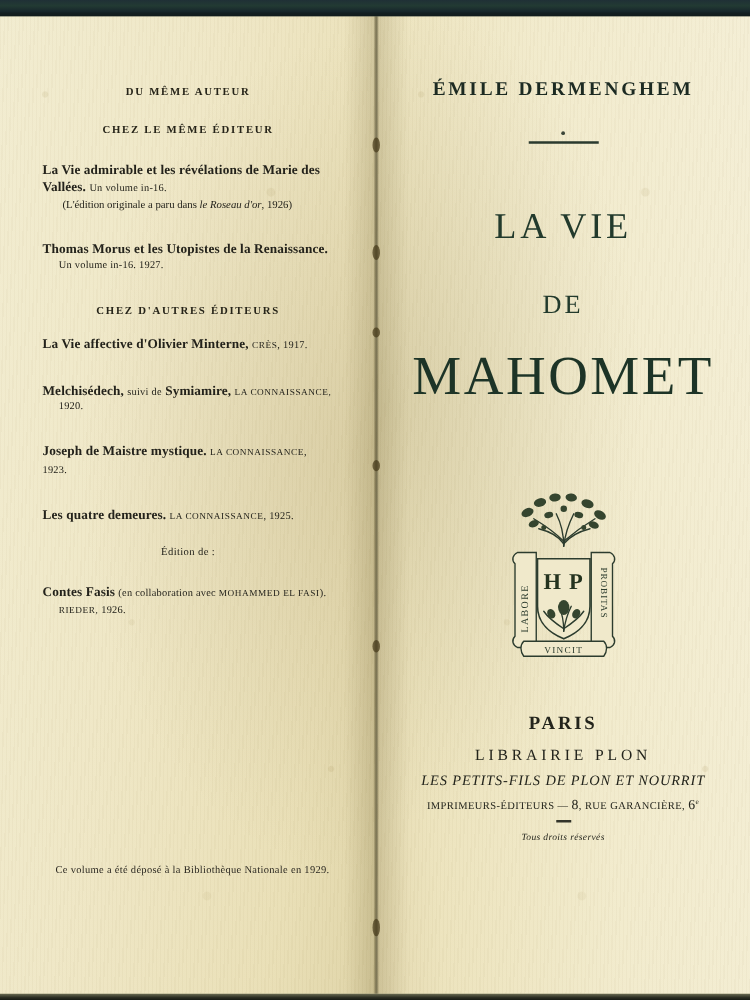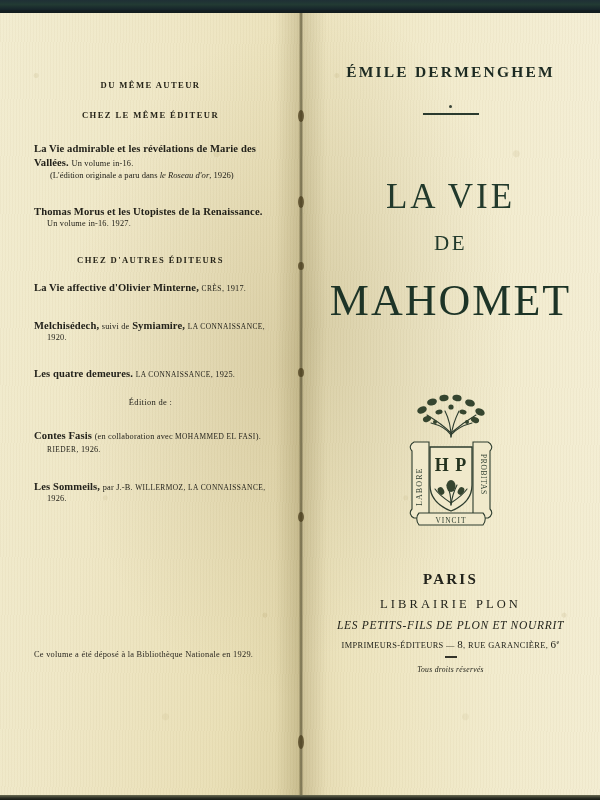--- a/index.html
+++ b/index.html
@@ -68,55 +68,55 @@
     background:rgba(70,58,26,.72);
   }
 
   
   .lp{position:absolute;left:0;top:13px;width:301px;height:782px;}
   .lp-inner{position:absolute;left:34px;top:55px;width:233px;color:#23221b;}
   .sec-head{
     text-align:center;font-weight:bold;font-size:8.6px;letter-spacing:1.4px;
     font-family:"Liberation Serif",serif;color:#262419;
   }
-  .head-1{margin-top:12px;}
+  .head-1{margin-top:0;}
   .head-2{margin-top:20px;}
   .head-3{margin-top:26px;margin-bottom:0;}
   .entry{margin-top:24px;font-size:10.6px;line-height:1.28;}
   .entry .t{font-weight:bold;letter-spacing:.1px;}
   .entry .n{font-size:8.3px;letter-spacing:.2px;}
   .entry .sc{font-size:7.4px;text-transform:uppercase;letter-spacing:.45px;}
   .entry .it{font-style:italic;}
   .indent{display:block;margin-left:13px;}
   .paren{display:block;margin-left:16px;font-size:8.6px;margin-top:1px;}
   .edition-de{
     text-align:center;font-size:8.5px;margin-top:16px;margin-bottom:-2px;letter-spacing:.3px;
   }
   .deposit{
-    position:absolute;left:34px;top:637px;width:240px;
+    position:absolute;left:34px;top:678px;width:240px;text-align:center;
     font-size:8.4px;color:#2a2720;letter-spacing:.25px;
   }
 
   
   .rp{position:absolute;left:301px;top:13px;width:299px;height:782px;}
   .author{
     position:absolute;left:0;top:50px;width:299px;text-align:center;
     font-weight:bold;font-size:15.5px;letter-spacing:2.2px;color:#1c2a22;
   }
   .dot-rule{position:absolute;left:0;top:92px;width:299px;text-align:center;}
   .dot-rule .dot{
     display:block;width:3px;height:3px;border-radius:50%;background:#3a4438;
     margin:0 auto 5px auto;
   }
   .dot-rule .rule{
     display:block;width:56px;height:2px;background:#2a3a2e;margin:0 auto;
   }
   .title-1{
-    position:absolute;left:0;top:164px;width:299px;text-align:center;
-    font-size:35px;letter-spacing:3px;color:#223a2c;font-weight:normal;
+    position:absolute;left:0;top:152px;width:299px;text-align:center;
+    font-size:29px;letter-spacing:3px;color:#223a2c;font-weight:normal;
   }
   .title-2{
     position:absolute;left:0;top:218px;width:299px;text-align:center;
     font-size:21px;letter-spacing:2.5px;color:#223a2c;
   }
   .title-3{
     position:absolute;left:0;top:262px;width:299px;text-align:center;
     font-size:44px;letter-spacing:2px;color:#1d3427;font-weight:normal;
   }
 
@@ -176,40 +176,39 @@
       </div>
 
       <div class="entry">
         <span class="t">Melchisédech,</span>
         <span class="n">suivi de</span>
         <span class="t">Symiamire,</span>
         <span class="sc">La Connaissance,</span>
         <span class="n indent">1920.</span>
       </div>
 
+      <div class="entry">
+        <span class="t">Joseph de Maistre mystique.</span>
+        <span class="sc">La Connaissance</span><span class="n">, 1923.</span>
+      </div>
 
       <div class="entry">
         <span class="t">Les quatre demeures.</span>
         <span class="sc">La Connaissance</span><span class="n">, 1925.</span>
       </div>
 
       <div class="edition-de">Édition de :</div>
 
 
       <div class="entry">
         <span class="t">Contes Fasis</span>
         <span class="n">(en collaboration avec </span><span class="sc">Mohammed El Fasi</span><span class="n">).</span>
         <span class="indent"><span class="sc">Rieder,</span><span class="n"> 1926.</span></span>
       </div>
 
-      <div class="entry">
-        <span class="t">Les Sommeils,</span>
-        <span class="n">par J.-B. </span><span class="sc">Willermoz, La Connaissance,</span>
-        <span class="n indent">1926.</span>
-      </div>
 
 
     </div>
 
     <div class="deposit">Ce volume a été déposé à la Bibliothèque Nationale en 1929.</div>
   </div>
 
   <div class="rp">
 
     <div class="author">ÉMILE DERMENGHEM</div>

